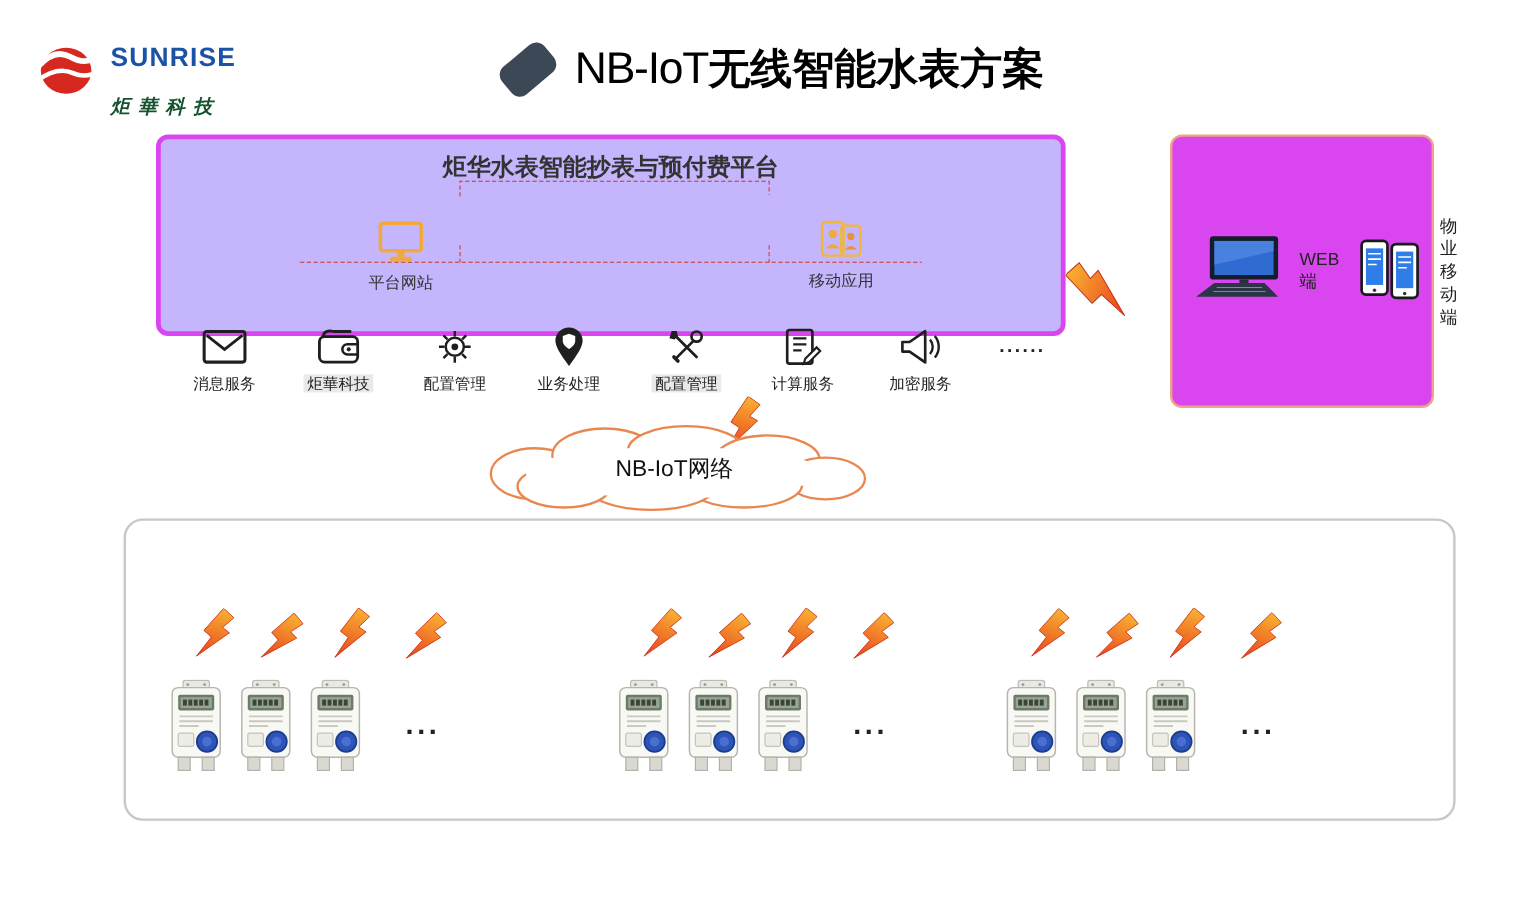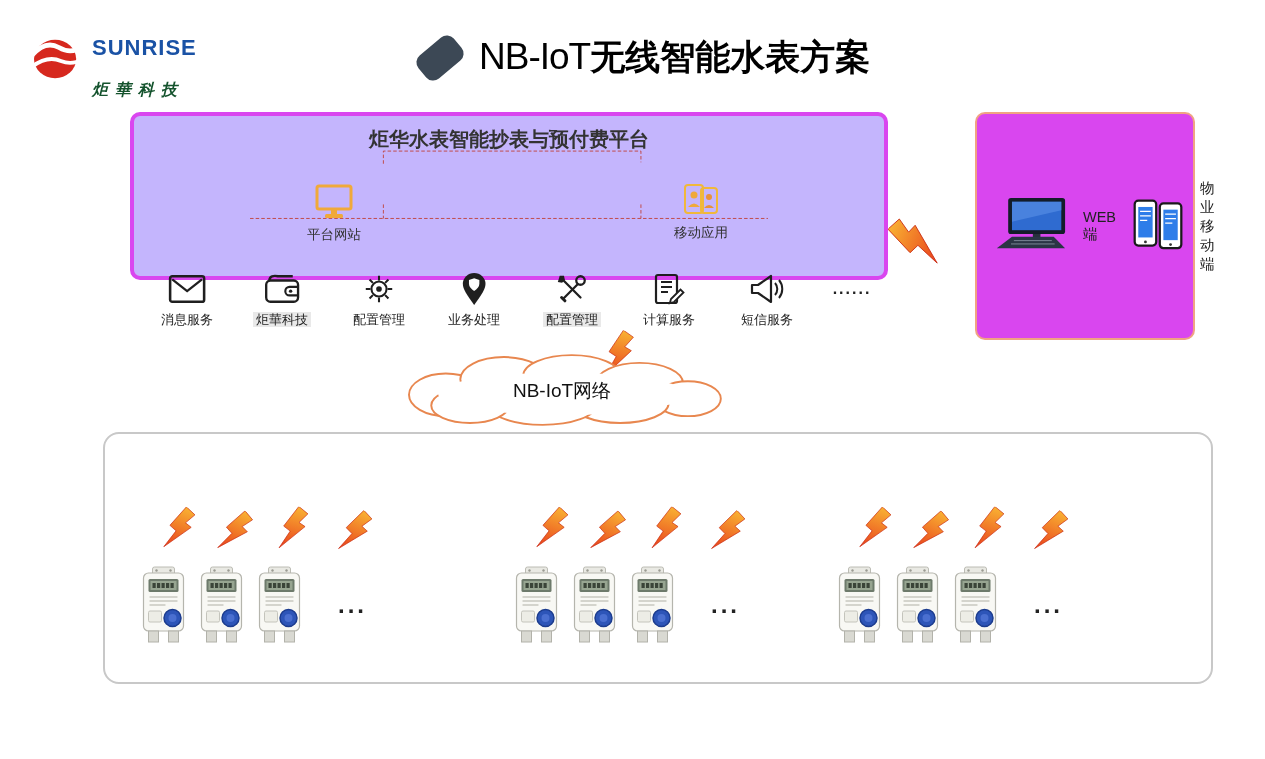--- a/index.html
+++ b/index.html
@@ -229,21 +229,21 @@
     </svg>
     <div class="service-label"><span>计算服务</span></div>
   </div>
 
   <div class="service s6">
     <svg class="svc-icon" viewBox="0 0 36 34">
       <path d="M3 13 h6 l13 -9 v26 l-13 -9 h-6 z" fill="none" stroke="#1f1f1f" stroke-width="2.2" stroke-linejoin="round"></path>
       <path d="M26 11 a9 9 0 0 1 0 12" fill="none" stroke="#1f1f1f" stroke-width="2"></path>
       <path d="M30 8 a14 14 0 0 1 0 18" fill="none" stroke="#1f1f1f" stroke-width="2"></path>
     </svg>
-    <div class="service-label"><span>短信服务</span></div>
+    <div class="service-label"><span>加密服务</span></div>
   </div>
 
   <div class="services-ellipsis">......</div>
 </div>
 
 <div class="clients-box">
   <div class="client-row">
     <span>
       <svg viewBox="0 0 78 58" width="74" height="55">
         <rect x="16" y="1" width="60" height="38" rx="3" fill="#141d2a"></rect>

